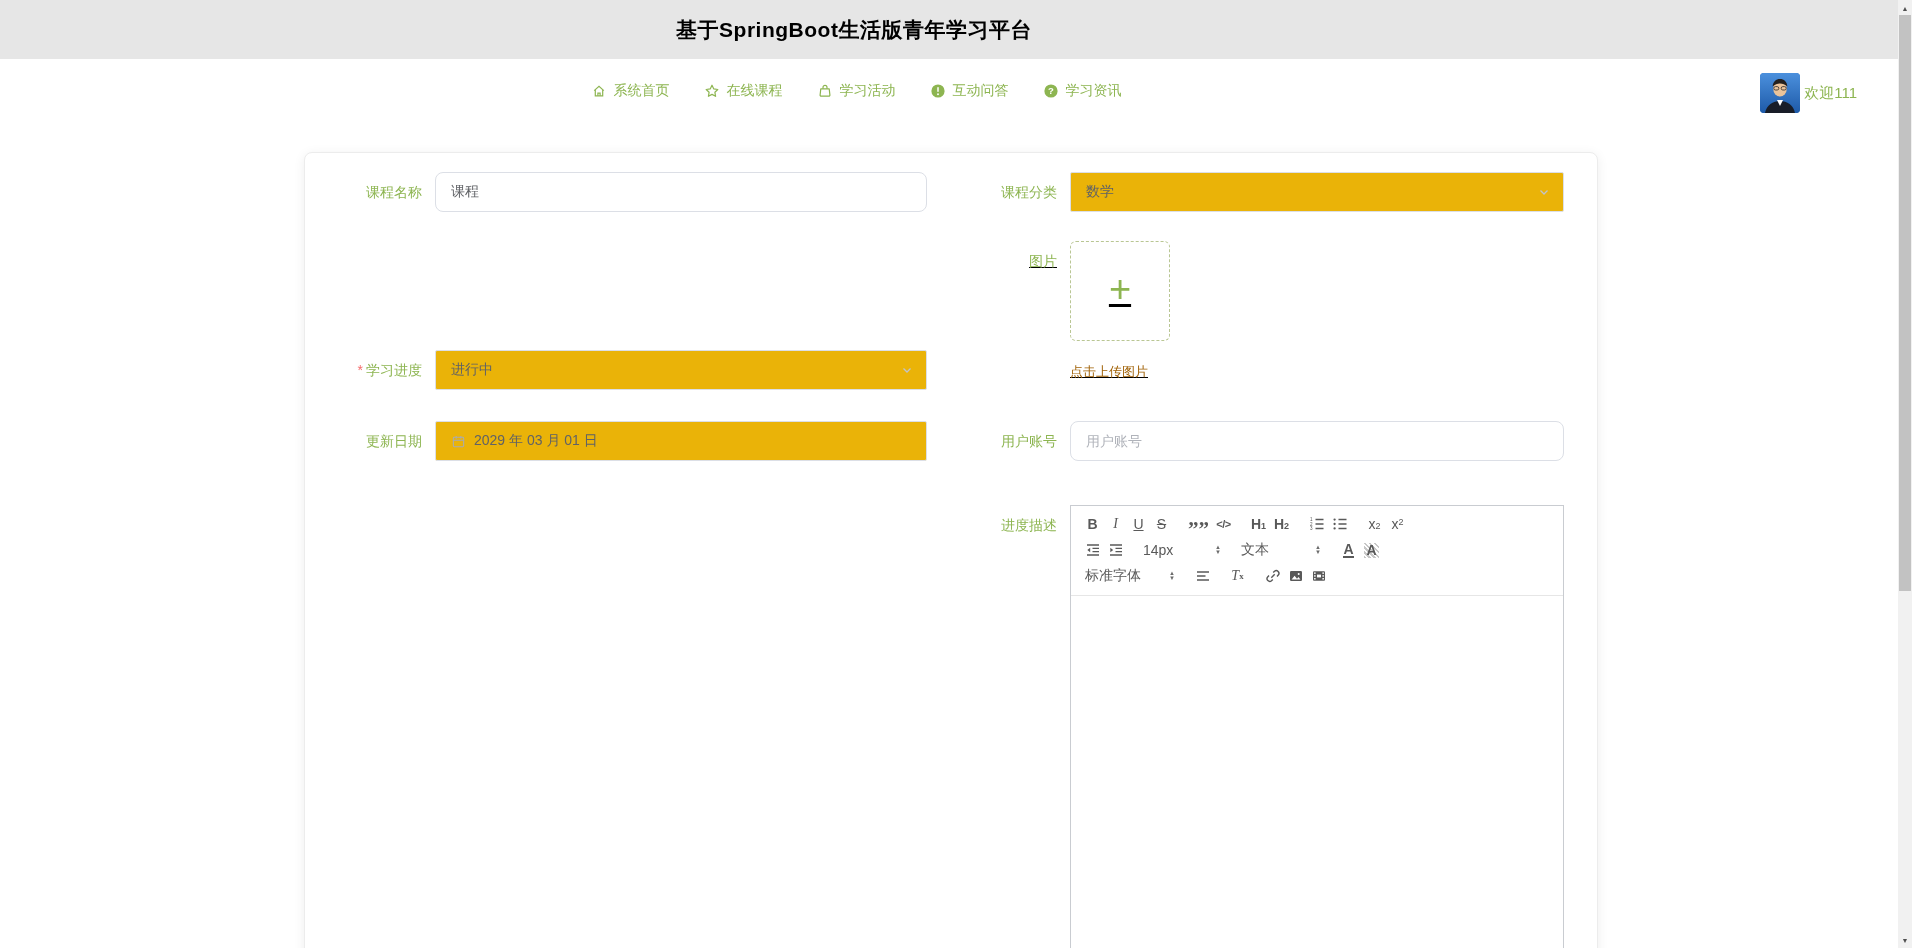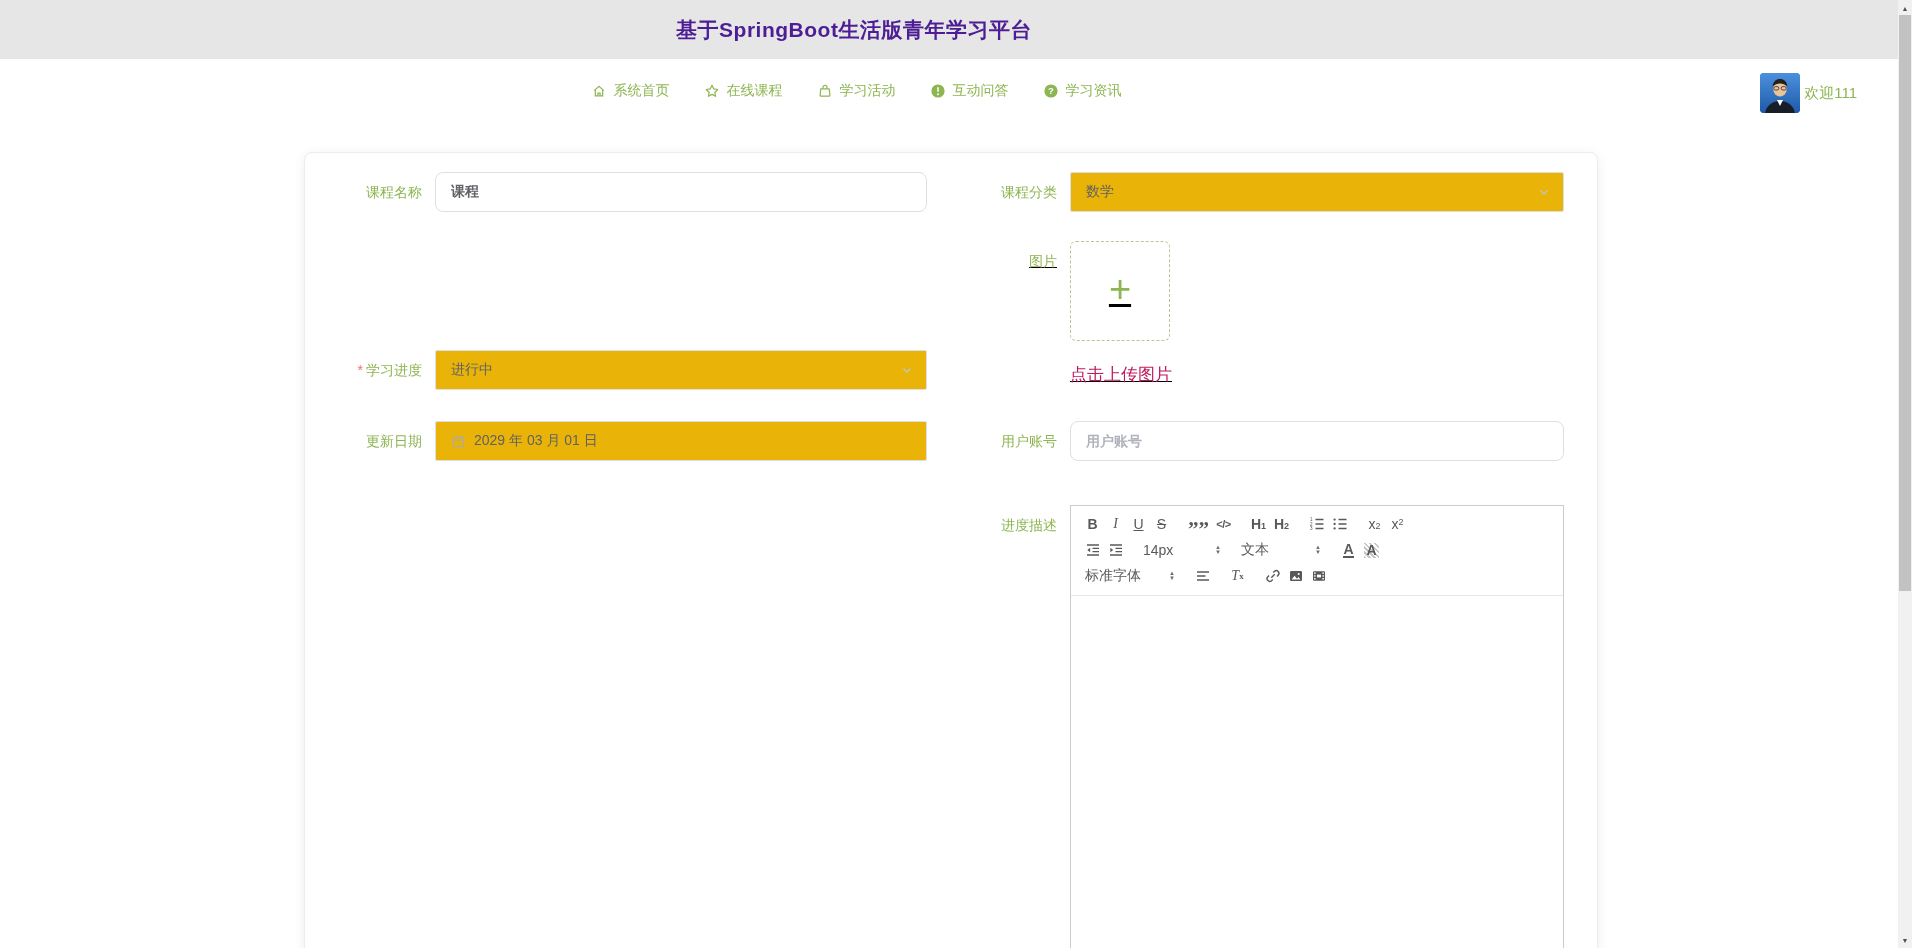--- a/index.html
+++ b/index.html
@@ -3,21 +3,21 @@
 <meta charset="utf-8">
 <style>
   * { margin:0; padding:0; box-sizing:border-box; }
   html,body { background:#fff; }
   body { font-family:"Liberation Sans", sans-serif; }
   .page { position:relative; width:1912px; height:948px; overflow:hidden; background:#fff; }
 
   
   .topbar { position:absolute; top:0; left:0; width:1898px; height:59px; background:#e6e6e6;
             display:flex; align-items:center; justify-content:center; padding-right:190px; }
-  .app-title { color:#4c1d95; font-size:21px; font-weight:700; letter-spacing:.5px; }
+  .app-title { color:#000000; font-size:21px; font-weight:700; letter-spacing:.5px; }
 
   
   .navbar { position:absolute; top:59px; left:0; width:1712px; height:64px;
             display:flex; align-items:center; justify-content:center; gap:34px; background:#fff; }
   .nav-item { display:flex; align-items:center; gap:7px; color:#8db551; font-size:14px; cursor:pointer; }
   .nav-item svg { display:block; }
 
   
   .userbox { position:absolute; top:73px; right:55px; display:flex; align-items:center; gap:4px; }
   .avatar { width:40px; height:40px; border-radius:4px; overflow:hidden; display:block; cursor:pointer; }
@@ -38,34 +38,34 @@
   .r1r { top:19px;  left:630px; }
   .r2r { top:88px;  left:630px; align-items:flex-start;text-decoration:underline; }
   .r4r { top:268px; left:630px; }
   .r5r { top:352px; left:630px; align-items:flex-start; }
   .r2r .flabel, .r5r .flabel { line-height:20px; padding-top:10px; }
 
   .fld-l { width:492px; }
   .fld-r { width:494px; }
 
   .el-input { height:40px; width:100%; border:1px solid #dcdfe6; border-radius:8px; background:#fff;
-              padding:0 15px; font-size:14px; color:#606266; font-family:"Liberation Sans",sans-serif; outline:none;font-weight:bold; }
+              padding:0 15px; font-size:14px; color:#606266; font-family:"Liberation Sans",sans-serif; outline:none; }
   .el-input::placeholder { color:#b0b3ba; }
   .el-select, .el-date { height:40px; border:1px solid #dcdfe6; border-radius:2px; background:#eab308;
               display:flex; align-items:center; padding:0 12px 0 15px; font-size:14px; color:#606266; cursor:pointer; }
   .el-select .val { flex:1; }
   .el-date .dval { margin-left:8px; }
   .chev, .calico { display:flex; align-items:center; }
 
   
   .upload-wrap { display:flex; flex-direction:column; }
   .upload-box { width:100px; height:100px; border:1px dashed #b9c693; border-radius:6px; background:#fff;
                 display:flex; align-items:center; justify-content:center; cursor:pointer; }
   .plus { color:#8db551; font-size:38px; font-weight:300; line-height:1; transform:translateY(-2px); }
-  .upload-hint { margin-top:22px; color:#be185d; font-size:17px; }
+  .upload-hint { margin-top:22px; color:#a16207; font-size:13px; }
 
   
   .editor { width:494px; height:560px; border:1px solid #c9ccd1; background:#fff; display:flex; flex-direction:column; }
   .toolbar { padding:5px 8px 6px 10px; border-bottom:1px solid #e6e6e6; }
   .tb-row { display:flex; align-items:center; height:26px; }
   .tbtn { min-width:23px; height:24px; padding:0 3px; display:flex; align-items:center; justify-content:center;
           color:#595959; font-size:14px; cursor:pointer; }
   .tbtn b { font-weight:700; }
   .it  { font-style:italic; font-family:"Liberation Serif", serif; }
   .un  { text-decoration:underline; }

